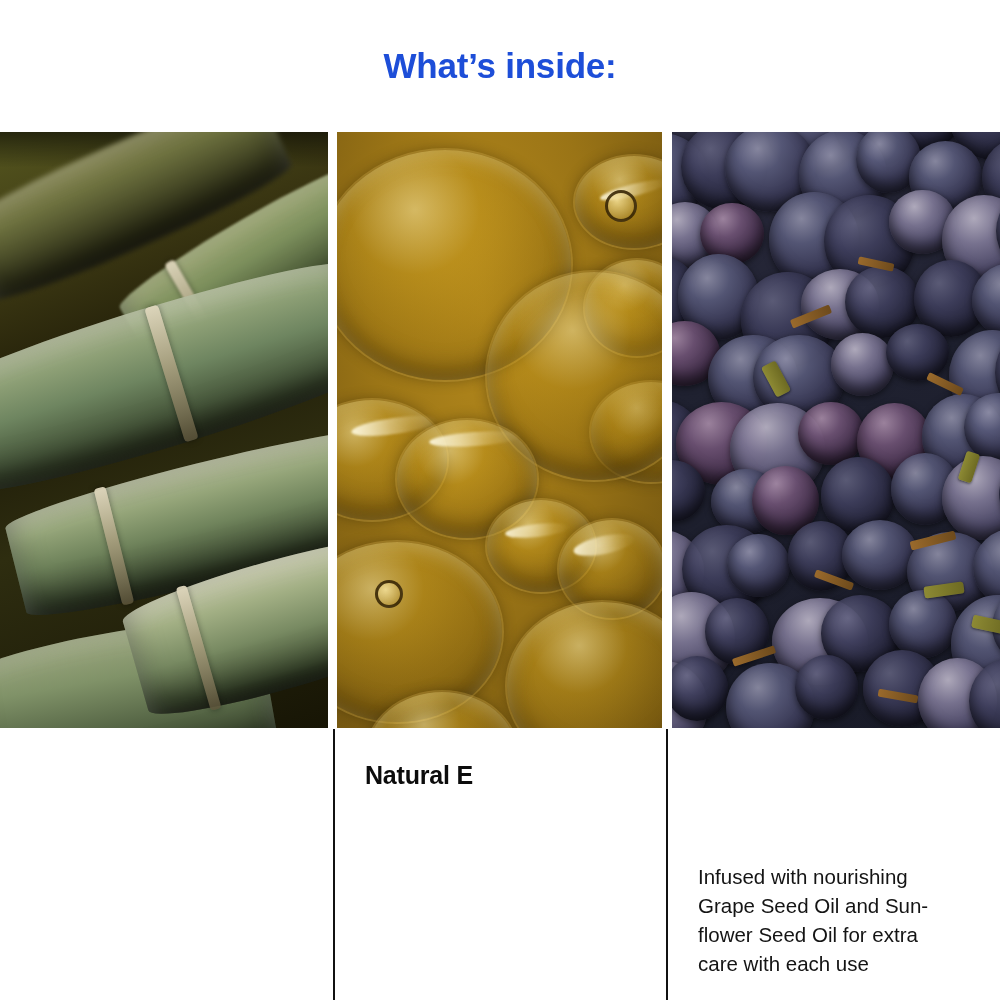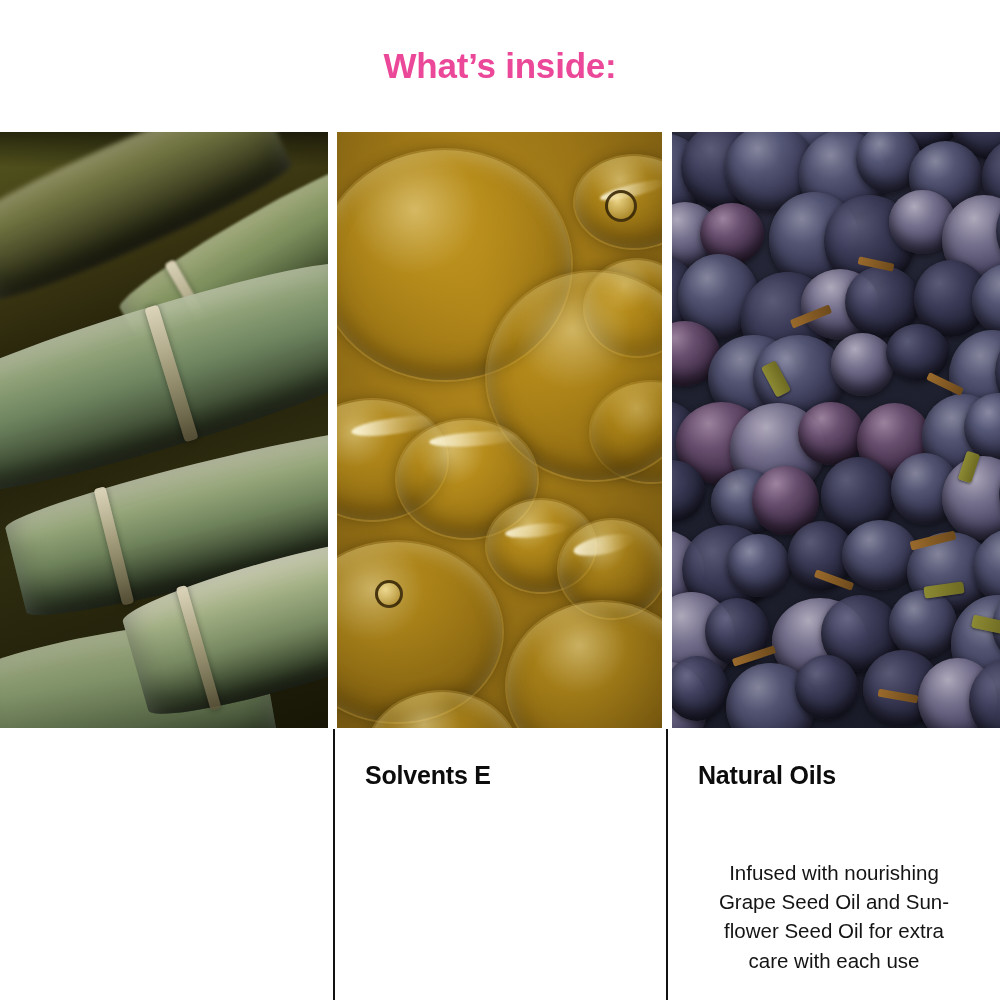--- a/index.html
+++ b/index.html
@@ -21,21 +21,21 @@
     height: 132px;
     display: flex;
     align-items: center;
     justify-content: center;
     background: #ffffff;
   }
   .header-title {
     font-size: 35px;
     font-weight: bold;
     letter-spacing: -0.2px;
-    color: #ec4899;
+    color: #1d4ed8;
     text-align: center;
   }
 
   
   .panels {
     position: absolute;
     top: 132px;
     left: 0;
     width: 1000px;
     height: 596px;
@@ -311,21 +311,21 @@
   }
   .col-body {
     font-size: 20.5px;
     line-height: 1.42;
     color: #141414;
     margin: 0;
     white-space: pre-line;
   }
   .body-1 { margin-top: 32px; }
   .body-2 { margin-top: 67px; }
-  .body-3 { margin-top: 67px; text-align: center; }
+  .body-3 { margin-top: 102px; }
 </style>
 </head>
 <body>
 
 <div class="header">
   <div class="header-title">What’s inside:</div>
 </div>
 
 <div class="panels">
 
@@ -464,23 +464,22 @@
   </div>
 
 </div>
 
 <div class="columns">
   <div class="vdivider vdiv-1"></div>
   <div class="vdivider vdiv-2"></div>
 
 
   <div class="col col-2">
-    <h2 class="col-heading">Solvents E</h2>
+    <h2 class="col-heading">Natural E</h2>
   </div>
 
   <div class="col col-3">
-    <h2 class="col-heading">Natural Oils</h2>
     <p class="col-body body-3">Infused with nourishing
 Grape Seed Oil and Sun-
 flower Seed Oil for extra
 care with each use</p>
   </div>
 </div>
 
 </body></html>

